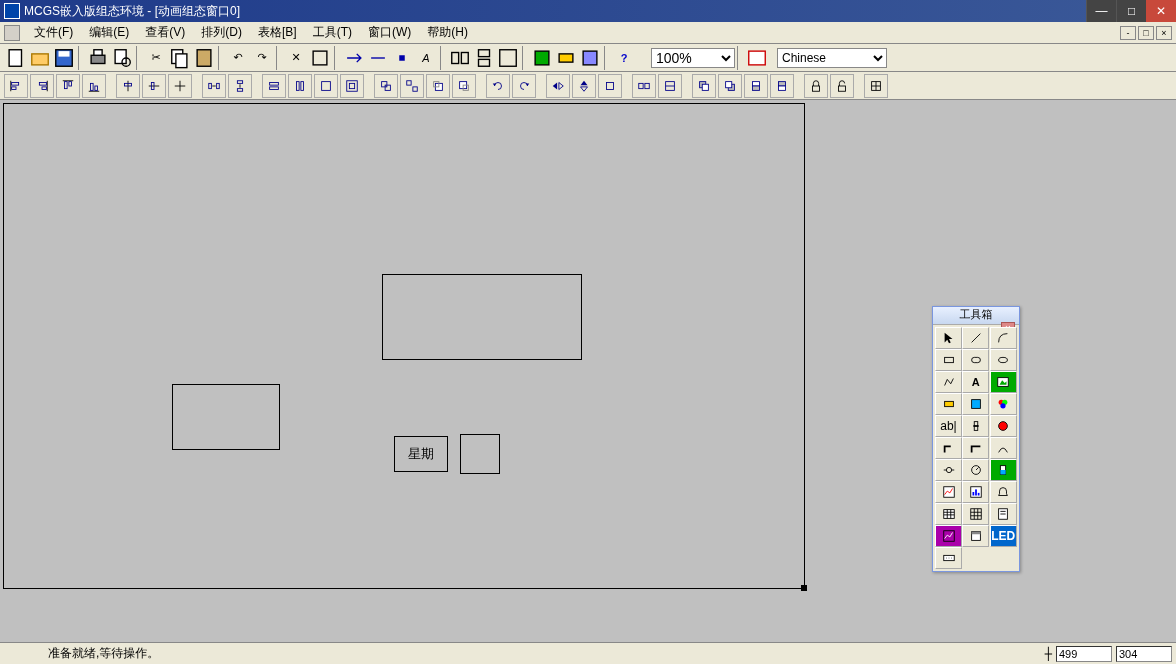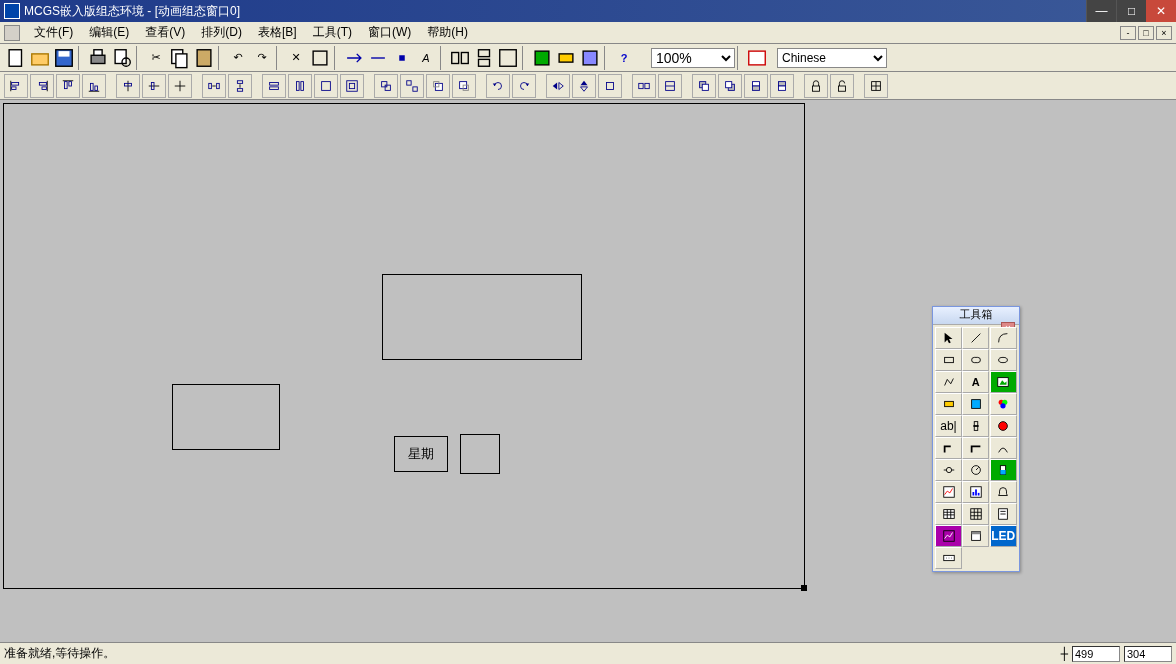--- a/index.html
+++ b/index.html
@@ -52,24 +52,24 @@
 
 .toolbox { position:absolute; left:932px; top:206px; width:88px; background:#ece9d8; border:1px solid #7a96df; box-shadow:1px 1px 3px rgba(0,0,0,0.3); }
 .toolbox-title { height:18px; background:linear-gradient(to bottom,#e8f0ff,#c8d8f0); display:flex; align-items:center; padding:0 4px; font-size:11px; border-bottom:1px solid #aaa;flex-direction:column; }
 .toolbox-title .tx { cursor:pointer; margin-left:auto; width:14px; height:14px; background:#d88; border:1px solid #a55; color:#fff; font-size:10px; display:flex; align-items:center; justify-content:center; }
 .toolgrid { display:grid; grid-template-columns:repeat(3,1fr); padding:2px; gap:0; }
 .tool { width:27px; height:22px; background:#ece9d8; border:1px solid #aaa; border-top-color:#fff; border-left-color:#fff; display:flex; align-items:center; justify-content:center; cursor:pointer; font-size:11px; }
 .tool svg { width:14px; height:14px; }
 
 
 .statusbar { position:absolute; bottom:0; left:0; right:0; height:22px; background:#ece9d8; border-top:1px solid #888; display:flex; align-items:center; font-size:12px; padding:0 4px; }
-.statusbar .msg { flex:1; }
+.statusbar .msg { flex:1;margin-left:44px; }
 .statusbar .coords { display:flex; gap:4px; align-items:center; }
 .statusbar .cross { font-family:monospace; }
-.statusbar .box { width:48px; height:16px; background:#fff; border:1px inset #888; display:flex; align-items:center; padding:0 2px; font-size:11px; }
+.statusbar .box { width:56px; height:16px; background:#fff; border:1px inset #888; display:flex; align-items:center; padding:0 2px; font-size:11px; }
 </style>
 </head>
 <body>
 
 <div class="titlebar">
   <div class="icon"></div>
   <span>MCGS嵌入版组态环境 - [动画组态窗口0]</span>
   <div class="winbtns">
     <div class="winbtn min">—</div>
     <div class="winbtn max">□</div>

